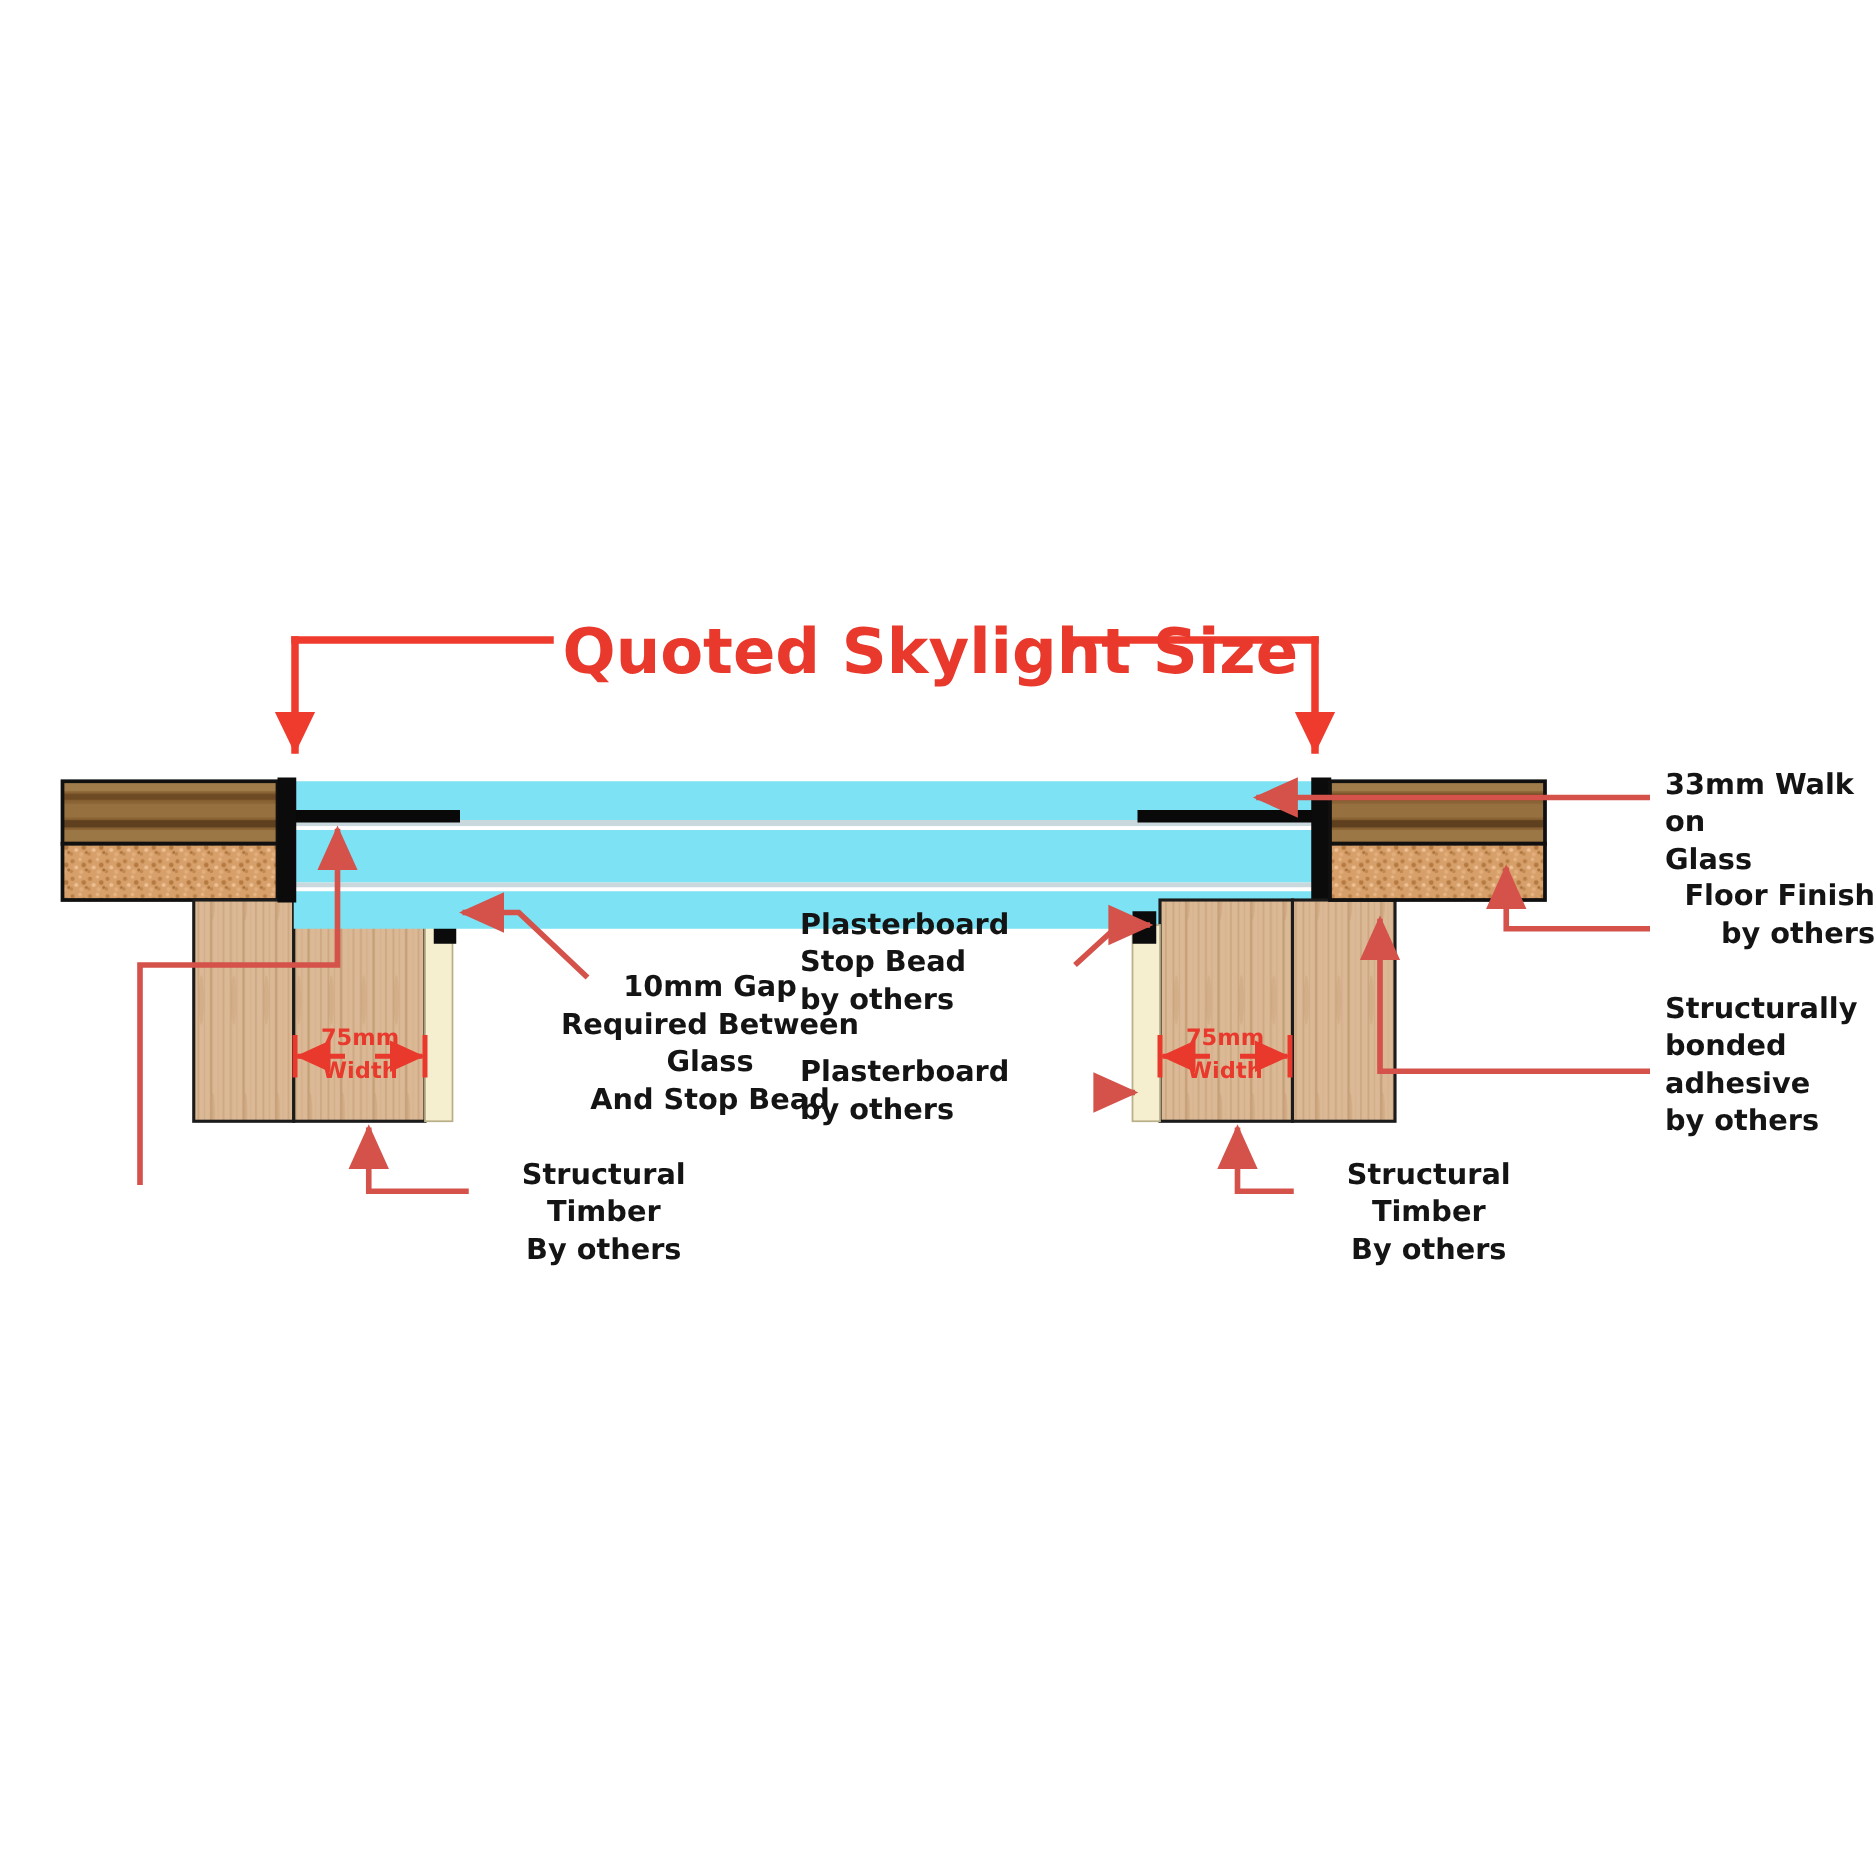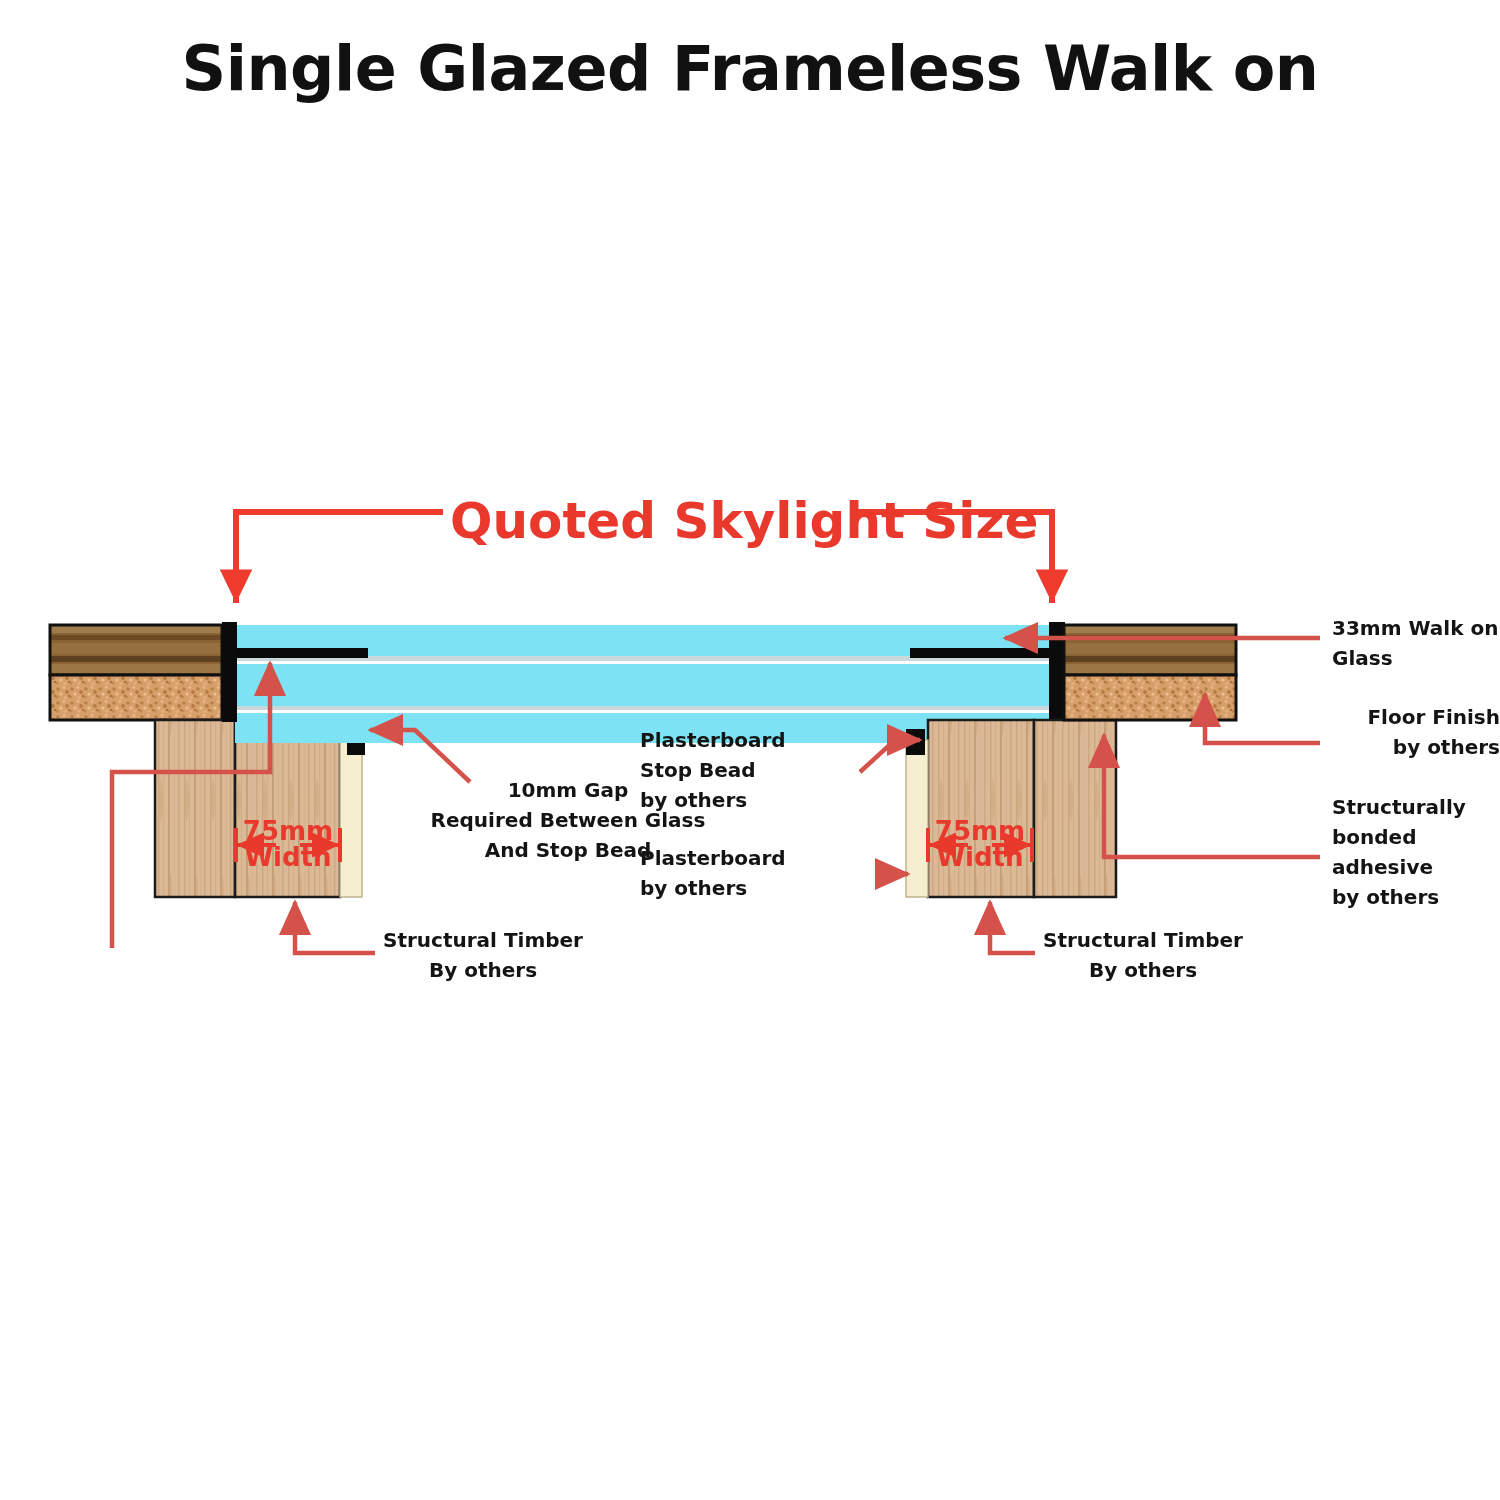--- a/index.html
+++ b/index.html
@@ -35,53 +35,52 @@
   .svgwrap {
     position: absolute;
     left: 0; top: 0;
     width: 1500px;
     height: 1500px;
   }
   .lbl {
     position: absolute;
     color: #141414;
     font-weight: 700;
-    font-size: 20px;
+    font-size: 23px;
     line-height: 30px;
     font-family: "DejaVu Sans", "Liberation Sans", sans-serif;
     white-space: pre-line;
   }
   .lbl.center { text-align: center; }
   .lbl.right  { }
   .lbl.left   { text-align: left; }
   .dim-lbl {
     position: absolute;
     color: #e8392c;
     font-weight: 700;
-    font-size: 26px;
+    font-size: 18px;
     line-height: 26px;
     text-align: center;
     font-family: "DejaVu Sans", "Liberation Sans", sans-serif;
     white-space: pre-line;
   }
   #quoted-size-label {
     position: absolute;
     color: #e8392c;
     font-weight: 800;
     font-size: 50px;
     font-family: "DejaVu Sans", "Liberation Sans", sans-serif;
     white-space: nowrap;
   }
 </style>
 </head>
 <body>
 
 <div id="stage">
 
-  <div id="title">Single Glazed Frameless Walk on</div>
 
   <div class="svgwrap">
   <svg width="1500" height="1500" viewBox="0 0 1500 1500" xmlns="http://www.w3.org/2000/svg">
     <defs>
 
       <pattern id="pat-floorwood" patternUnits="userSpaceOnUse" width="160" height="86">
         <rect width="160" height="86" fill="#8a6334"></rect>
         <rect y="0" width="160" height="10" fill="#9a7342"></rect>
         <rect y="12" width="160" height="6" fill="#7a5529"></rect>
         <rect y="22" width="160" height="9" fill="#a07c4b"></rect>

